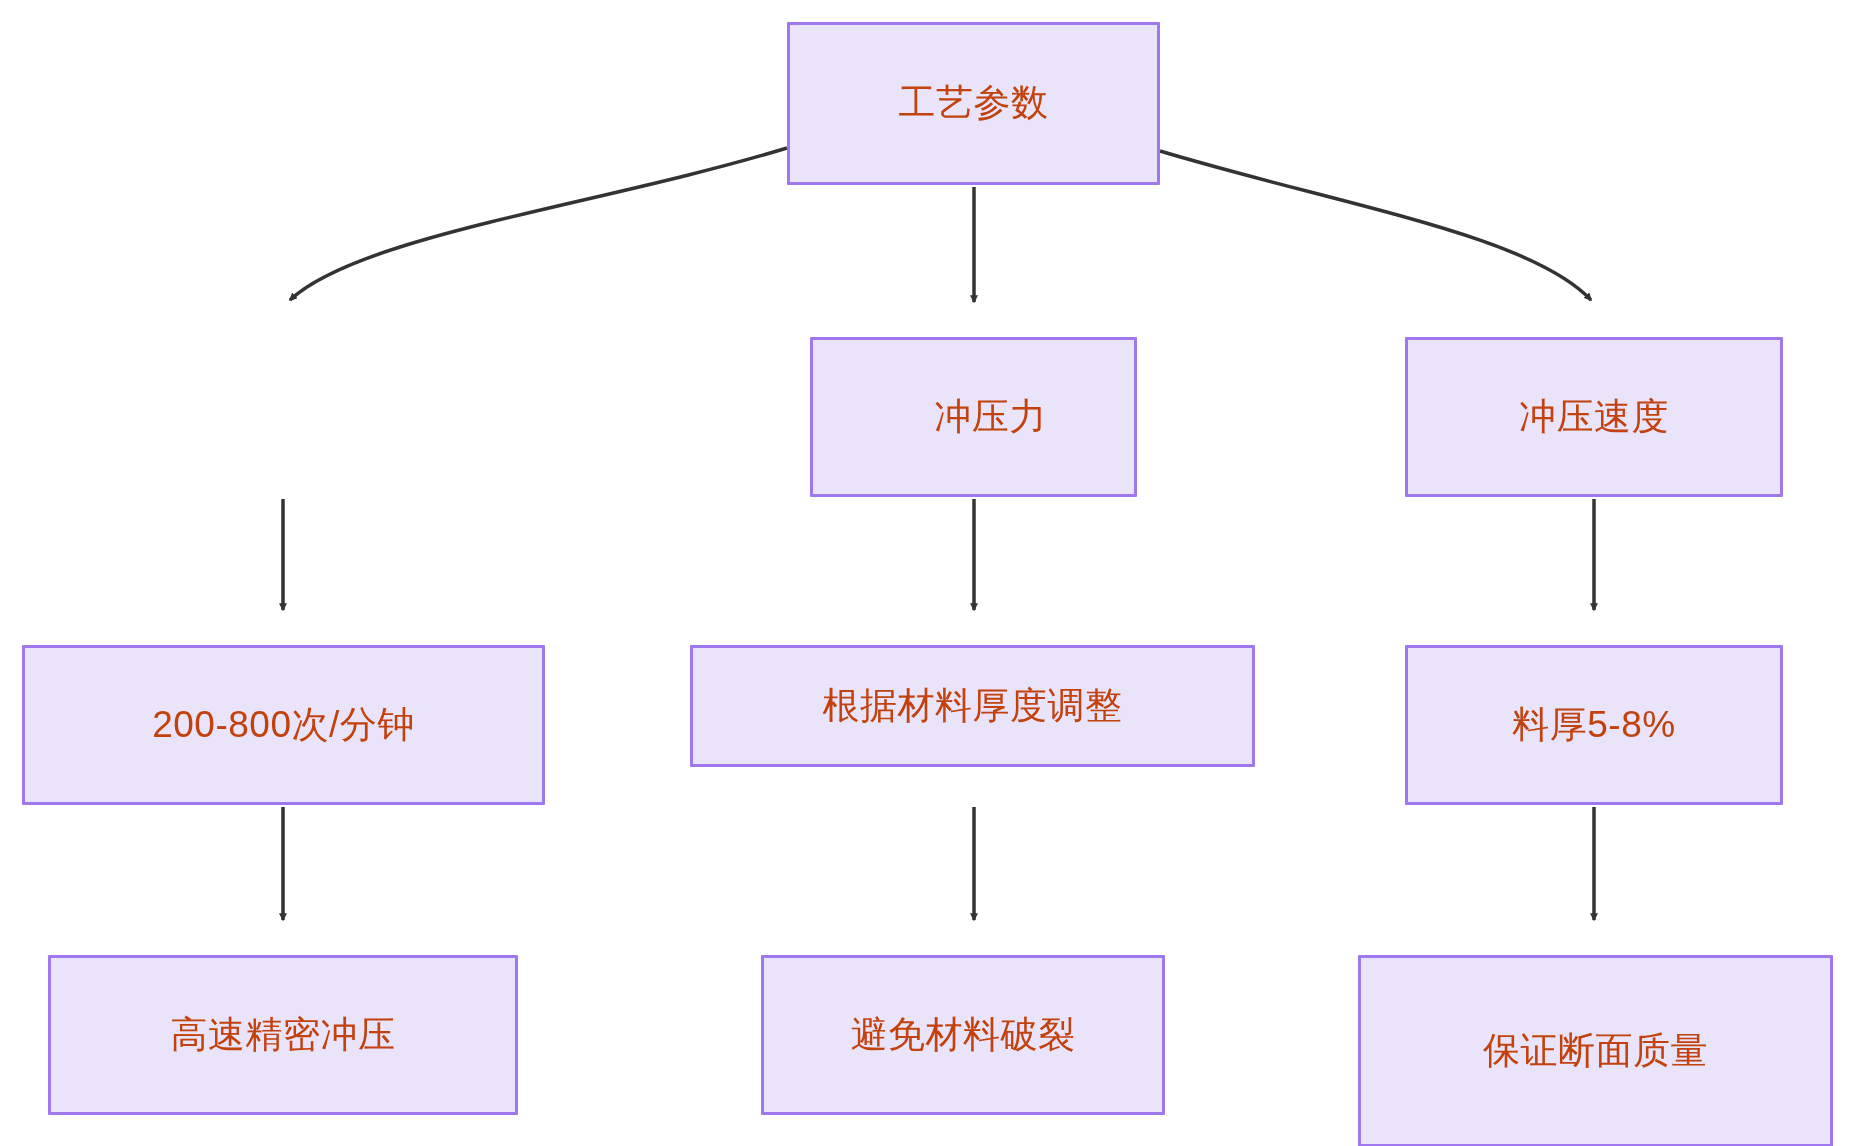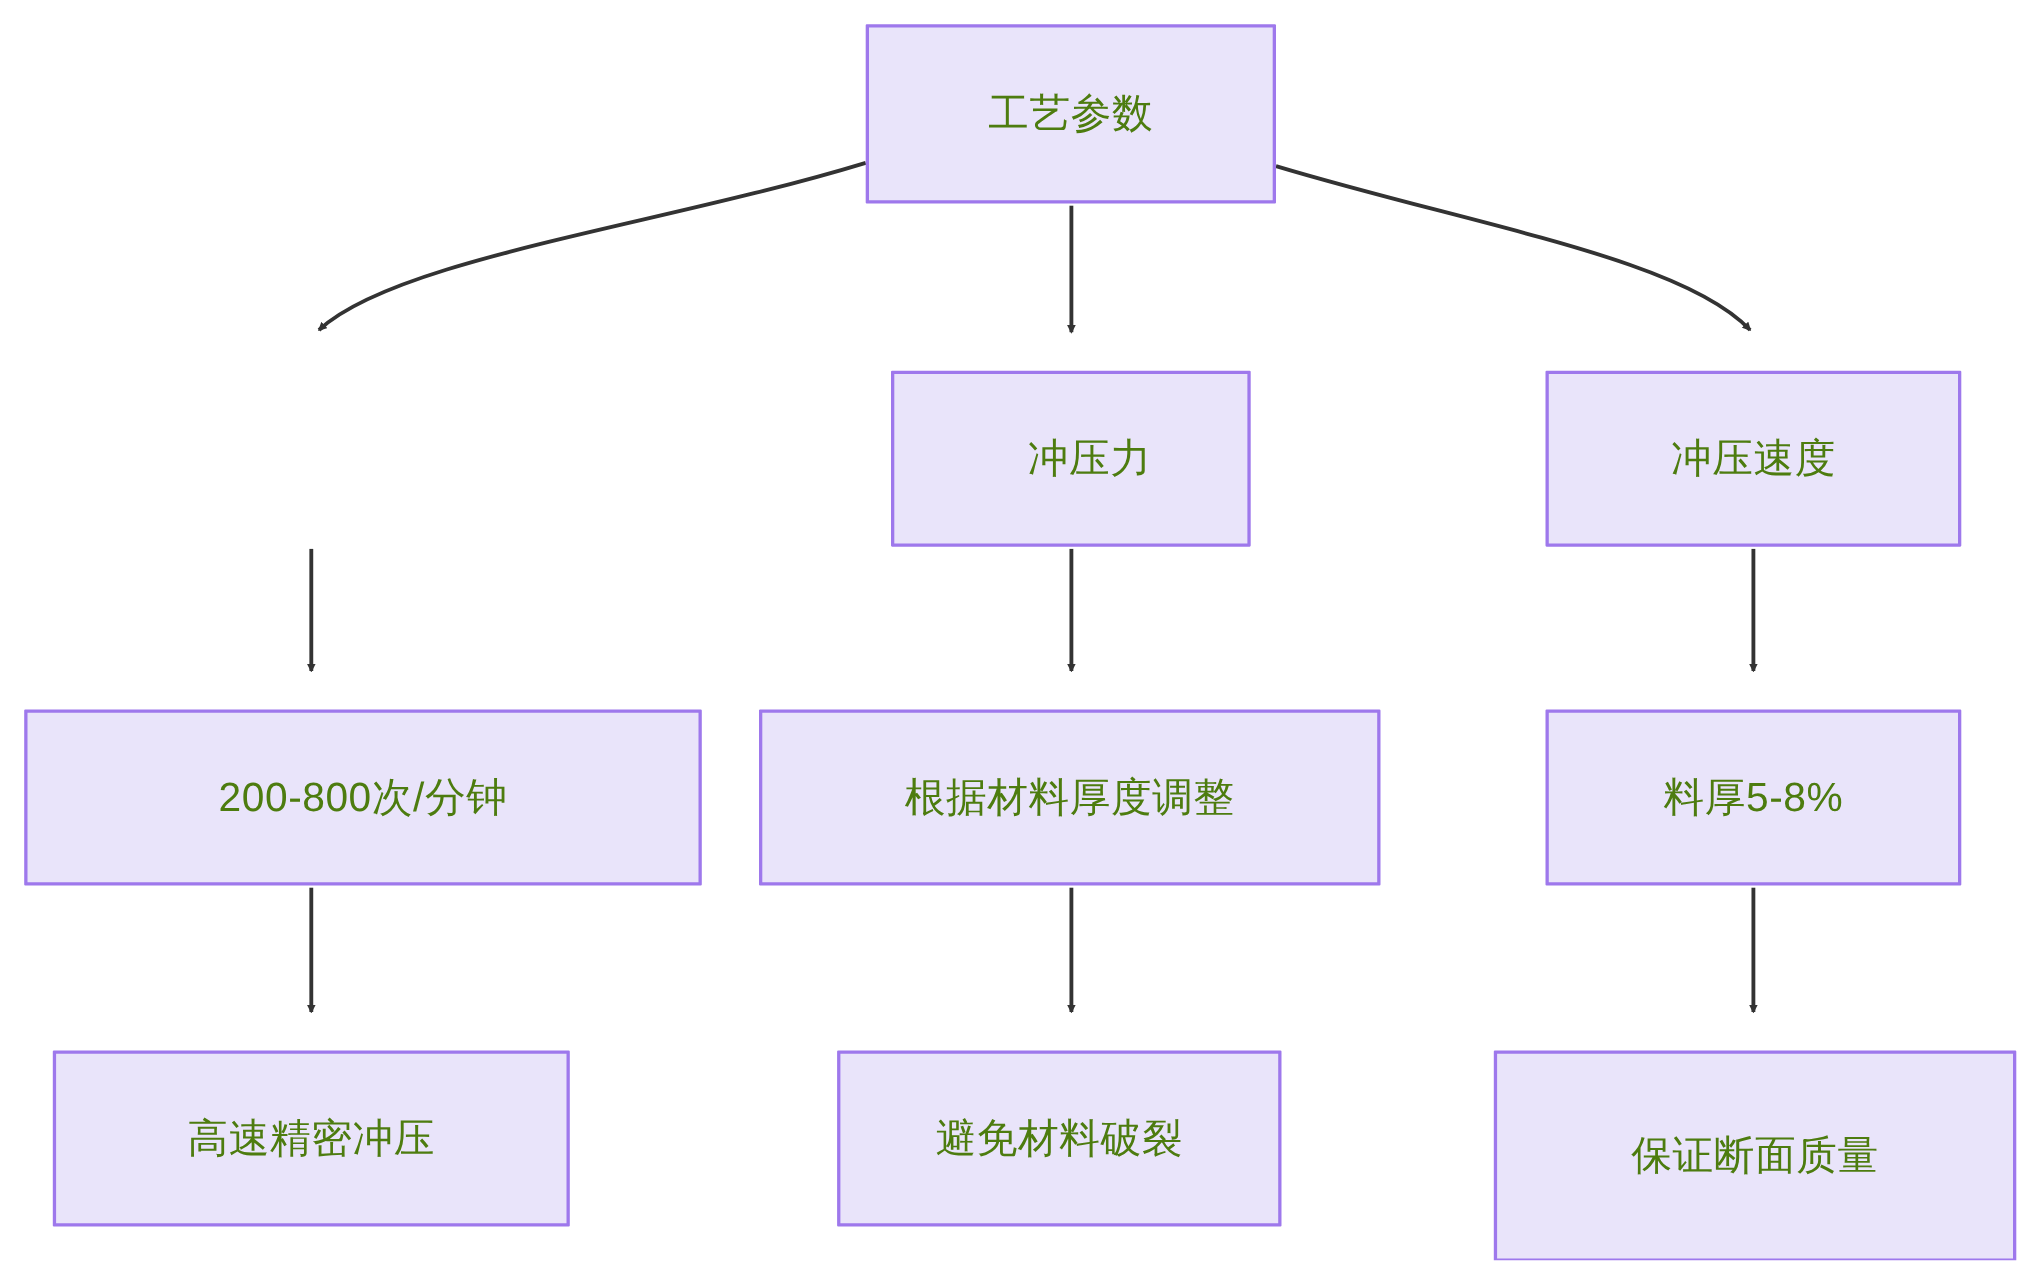--- a/index.html
+++ b/index.html
@@ -33,35 +33,35 @@
     border: 3px solid #9E78EC;
     border-radius: 1px;
     display: flex;
     align-items: center;
     justify-content: center;
     z-index: 2;
   }
   .flow-node .node-label {
     font-size: 37px;
     line-height: 1.2;
-    color: #4d7c0f;
+    color: #c2410c;
     font-weight: 400;
     letter-spacing: 0.5px;
     white-space: nowrap;
     text-align: center;
   }
   
   #node-root      { left: 787px;  top: 22px;   width: 373px; height: 163px; }
   
   #node-speed     { left: 95px;   top: 337px;  width: 375px; height: 160px; }
   #node-force     { left: 810px;  top: 337px;  width: 327px; height: 160px; padding-left: 34px; }
   #node-clearance { left: 1405px; top: 337px;  width: 378px; height: 160px; }
   
-  #node-speed-val     { left: 22px;   top: 645px; width: 616px; height: 160px; }
-  #node-force-val     { left: 690px;  top: 645px; width: 565px; height: 160px; }
+  #node-speed-val     { left: 22px;   top: 645px; width: 523px; height: 160px; }
+  #node-force-val     { left: 690px;  top: 645px; width: 565px; height: 122px; }
   #node-clearance-val { left: 1405px; top: 645px; width: 378px; height: 160px; }
   
   #node-speed-out     { left: 48px;   top: 955px; width: 470px; height: 160px; }
   #node-force-out     { left: 761px;  top: 955px; width: 404px; height: 160px; }
   #node-clearance-out { left: 1358px; top: 955px; width: 475px; height: 192px; }
 </style>
 </head>
 <body>
 
 <div id="diagram-root">

